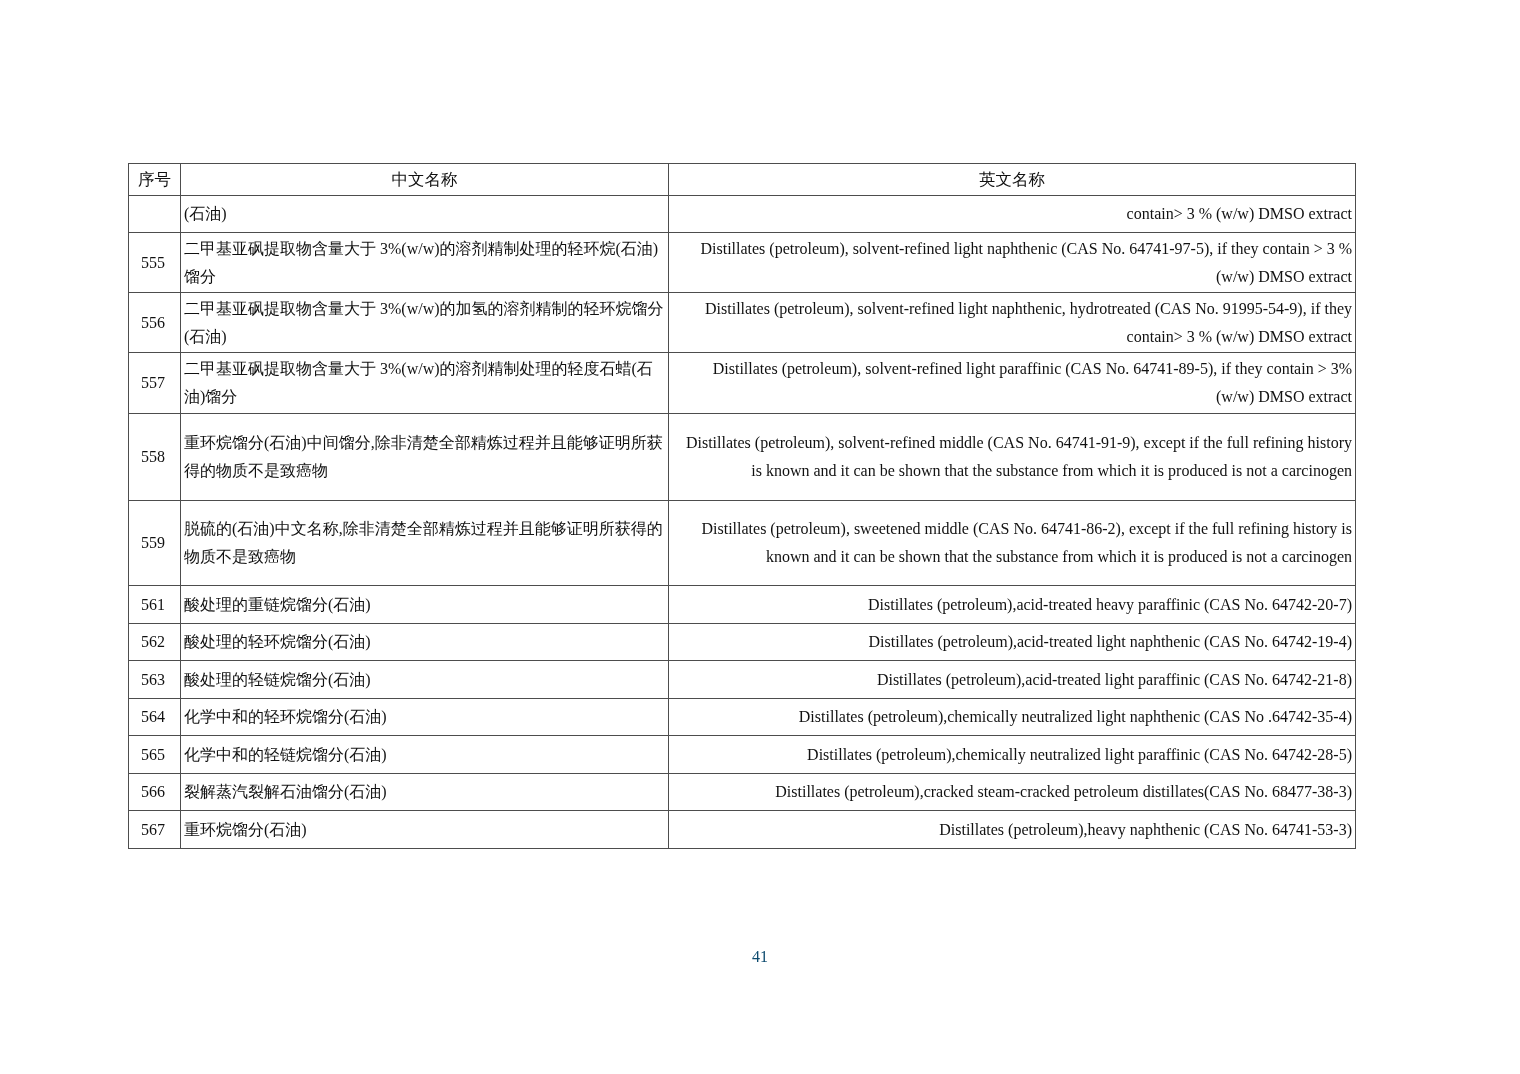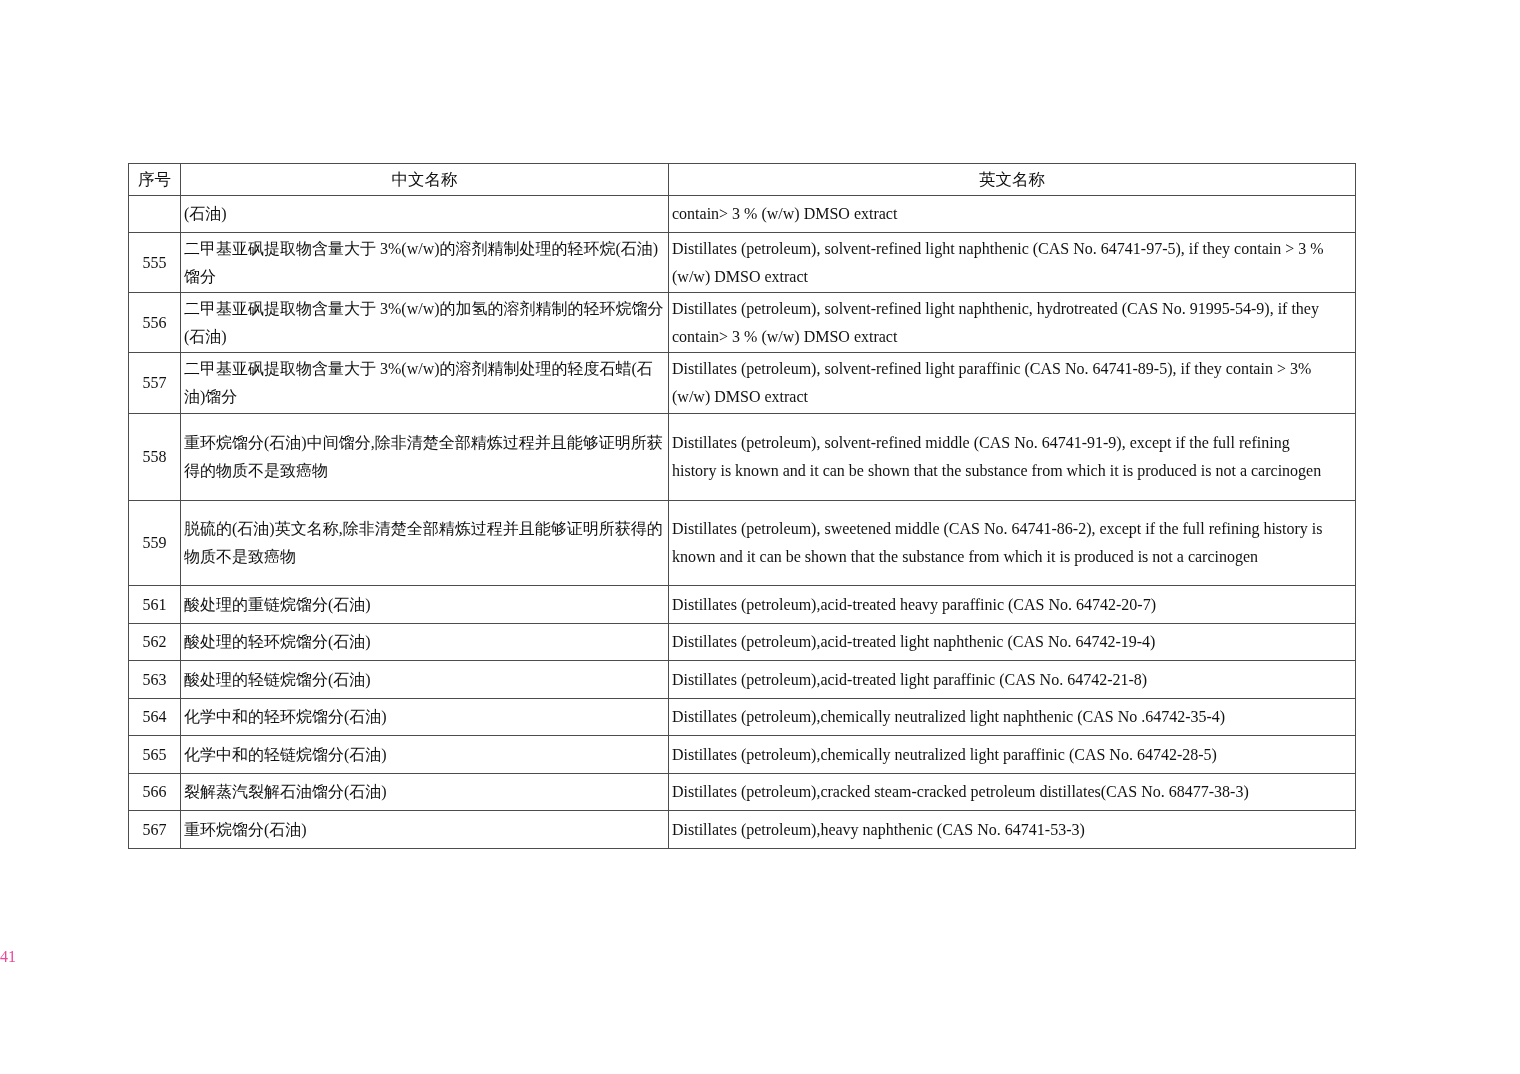--- a/index.html
+++ b/index.html
@@ -30,37 +30,37 @@
     border: 1px solid #4d4d4d;
     vertical-align: middle;
     overflow: hidden;
   }
   th.col-head {
     font-weight: normal;
     font-size: 16.5px;
     text-align: center;
     height: 32px;
   }
-  td.idx-cell { text-align: center; padding: 0 6px; }
+  td.idx-cell { padding: 0 12px; }
   td.cn-cell  { text-align: left; padding: 0 4px 0 3px; }
-  td.en-cell  { text-align: left; padding: 0 20px 0 3px; }
+  td.en-cell  { text-align: right; padding: 0 3px 0 3px; }
   tr.rh-32 { height: 32px; }
   tr.rh-37 { height: 37px; margin-left: 41px; }
   tr.rh-38 { height: 38px; }
   tr.rh-60 { height: 60px; }
   tr.rh-61 { height: 61px; }
   tr.rh-85 { height: 85px; margin-top: 22px; }
   tr.rh-87 { height: 87px; }
   .page-number {
     position: absolute;
     left: 0; right: 0;
     top: 948px;
-    text-align: left;
+    text-align: center;
     font-size: 16px;
-    color: #ec4899;
+    color: #0c4a6e;
   }
 </style>
 </head>
 <body>
 
 <div class="page">
 
   <table class="substance-table">
     <colgroup>
       <col style="width:52px">
@@ -99,21 +99,21 @@
       </tr>
 
       <tr class="rh-87">
         <td class="idx-cell">558</td>
         <td class="cn-cell">重环烷馏分(石油)中间馏分,除非清楚全部精炼过程并且能够证明所获得的物质不是致癌物</td>
         <td class="en-cell">Distillates (petroleum), solvent-refined middle (CAS No. 64741-91-9), except if the full refining history is known and it can be shown that the substance from which it is produced is not a carcinogen</td>
       </tr>
 
       <tr class="rh-85">
         <td class="idx-cell">559</td>
-        <td class="cn-cell">脱硫的(石油)英文名称,除非清楚全部精炼过程并且能够证明所获得的物质不是致癌物</td>
+        <td class="cn-cell">脱硫的(石油)中文名称,除非清楚全部精炼过程并且能够证明所获得的物质不是致癌物</td>
         <td class="en-cell">Distillates (petroleum), sweetened middle (CAS No. 64741-86-2), except if the full refining history is known and it can be shown that the substance from which it is produced is not a carcinogen</td>
       </tr>
 
 
       <tr class="rh-38">
         <td class="idx-cell">561</td>
         <td class="cn-cell">酸处理的重链烷馏分(石油)</td>
         <td class="en-cell">Distillates (petroleum),acid-treated heavy paraffinic (CAS No. 64742-20-7)</td>
       </tr>
 

